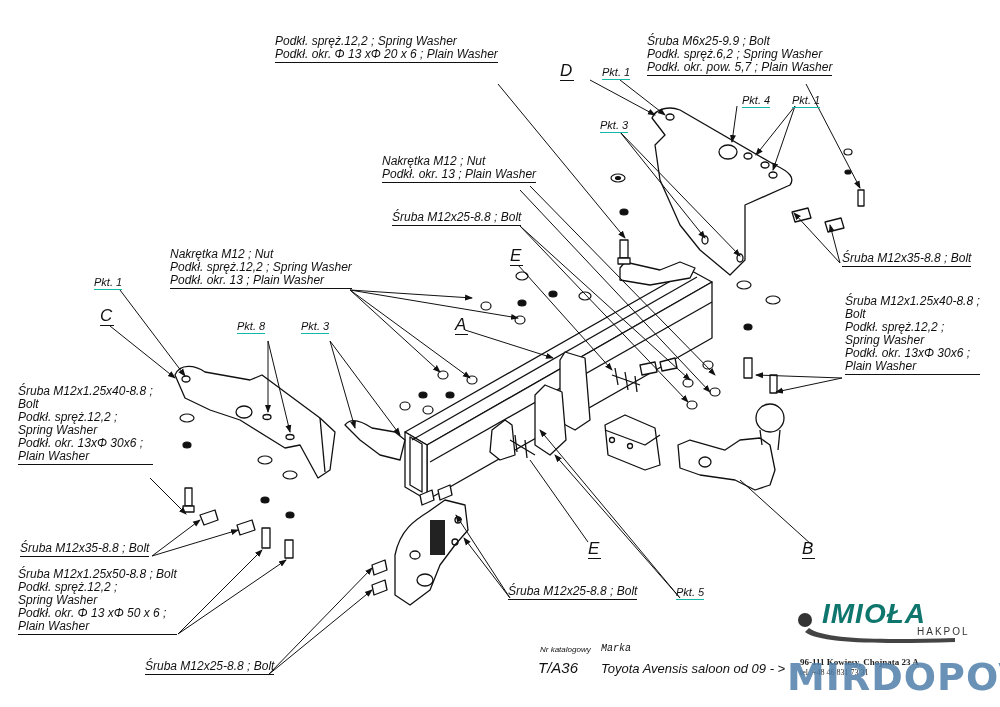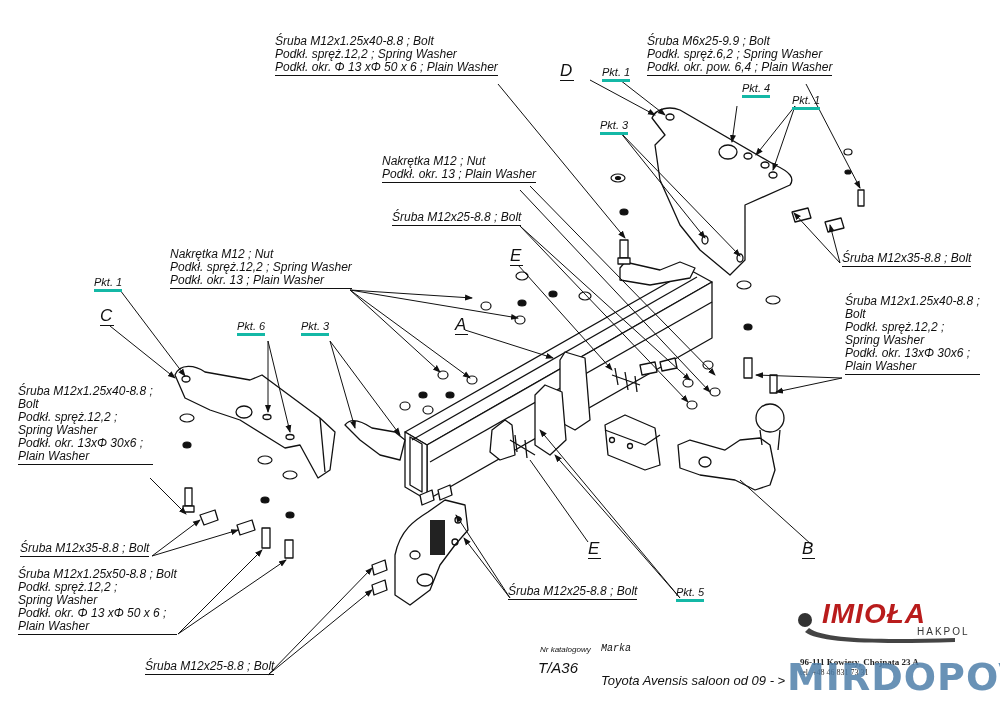--- a/index.html
+++ b/index.html
@@ -2,21 +2,21 @@
 <html><head>
 <meta charset="utf-8">
 <style>
   html,body{margin:0;padding:0;background:#fff;}
   body{width:1000px;height:707px;position:relative;overflow:hidden;font-family:"Liberation Sans",sans-serif;}
   svg.drawing{position:absolute;left:0;top:0;width:1000px;height:707px;}
   .lbl{position:absolute;font-style:italic;font-size:12px;line-height:13px;color:#111;white-space:nowrap;font-family:"Liberation Sans",sans-serif;}
   .lbl.u{border-bottom:1px solid #111;padding-bottom:1px;}
   .lbl div{white-space:nowrap;}
   .letter{position:absolute;font-style:italic;font-size:17px;color:#111;border-bottom:1px solid #111;line-height:17px;padding:0 2px 1px 0;font-family:"Liberation Sans",sans-serif;}
-  .pkt{position:absolute;font-style:italic;font-size:11px;color:#111;border-bottom:3px solid #14b8a6;line-height:12px;padding-bottom:1px;font-family:"Liberation Sans",sans-serif;}
+  .pkt{position:absolute;font-style:italic;font-size:11px;color:#111;border-bottom:1px solid #14b8a6;line-height:12px;padding-bottom:1px;font-family:"Liberation Sans",sans-serif;}
   .tb-small{position:absolute;font-style:italic;font-size:8px;color:#111;font-family:"Liberation Sans",sans-serif;}
   .tb-mid{position:absolute;font-style:italic;font-size:10px;color:#111;font-family:Liberation Mono, monospace;}
   .tb-big{position:absolute;font-style:italic;font-size:15px;color:#111;font-family:"Liberation Sans",sans-serif;}
   .addr{position:absolute;font-family:"Liberation Serif",serif;font-weight:bold;font-size:9px;color:#222;line-height:10px;}
   .watermark{position:absolute;font-family:"DejaVu Sans",sans-serif;font-weight:bold;font-size:38px;letter-spacing:1px;opacity:0.85;}
   .logo{position:absolute;}
   .logo-text{position:absolute;font-family:"Liberation Sans",sans-serif;font-weight:bold;font-style:italic;font-size:28px;letter-spacing:1px;}
   .logo-sub{position:absolute;font-family:"Liberation Sans",sans-serif;font-size:10px;letter-spacing:2px;color:#333;}
 </style>
 </head>
@@ -191,29 +191,28 @@
       <path d="M465,330 L553,358"></path>
     </g>
     <g stroke-width="1">
       <path d="M588,542 L530,460"></path>
       <path d="M812,545 L740,480"></path>
     </g>
   </g>
 </svg>
 
 <div class="lbl u" style="left:275px;top:35px;">
-  <div>Śruba M12x1.25x40-8.8 ;  Bolt</div>
   <div>Podkł. spręż.12,2 ; Spring Washer</div>
-  <div>Podkł. okr. Φ 13 xΦ 50 x 6 ; Plain Washer</div>
+  <div>Podkł. okr. Φ 13 xΦ 20 x 6 ; Plain Washer</div>
 </div>
 
 <div class="lbl u" style="left:647px;top:35px;">
   <div>Śruba M6x25-9.9 ;  Bolt</div>
   <div>Podkł. spręż.6,2 ; Spring Washer</div>
-  <div>Podkł. okr. pow. 6,4 ; Plain Washer</div>
+  <div>Podkł. okr. pow. 5,7 ; Plain Washer</div>
 </div>
 
 <div class="lbl u" style="left:382px;top:155px;">
   <div>Nakrętka  M12 ; Nut</div>
   <div>Podkł. okr. 13 ; Plain Washer</div>
 </div>
 
 <div class="lbl u" style="left:392px;top:211px;">Śruba M12x25-8.8 ;  Bolt</div>
 
 <div class="lbl u" style="left:170px;top:248px;">
@@ -257,35 +256,35 @@
 <div class="lbl u" style="left:508px;top:585px;">Śruba M12x25-8.8 ;  Bolt</div>
 
 <div class="letter" style="left:560px;top:62px;">D</div>
 <div class="letter" style="left:100px;top:307px;">C</div>
 <div class="letter" style="left:455px;top:316px;">A</div>
 <div class="letter" style="left:510px;top:247px;">E</div>
 <div class="letter" style="left:588px;top:540px;">E</div>
 <div class="letter" style="left:802px;top:540px;">B</div>
 
 <div class="pkt" style="left:602px;top:66px;">Pkt. 1</div>
-<div class="pkt" style="left:742px;top:82px;">Pkt. 4</div>
+<div class="pkt" style="left:742px;top:94px;">Pkt. 4</div>
 <div class="pkt" style="left:792px;top:94px;">Pkt. 1</div>
 <div class="pkt" style="left:600px;top:119px;">Pkt. 3</div>
 <div class="pkt" style="left:94px;top:276px;">Pkt. 1</div>
-<div class="pkt" style="left:237px;top:320px;">Pkt. 6</div>
+<div class="pkt" style="left:237px;top:320px;">Pkt. 8</div>
 <div class="pkt" style="left:301px;top:320px;">Pkt. 3</div>
 <div class="pkt" style="left:676px;top:586px;">Pkt. 5</div>
 
 <div class="tb-small" style="left:540px;top:645px;">Nr katalogowy</div>
 <div class="tb-mid" style="left:601px;top:643px;">Marka</div>
 <div class="tb-big" style="left:538px;top:659px;">T/A36</div>
-<div class="tb-big" style="left:601px;top:659px;font-size:13px;top:661px;margin-top:12px;">Toyota Avensis saloon   od  09 - &gt;</div>
+<div class="tb-big" style="left:601px;top:659px;font-size:13px;top:661px;">Toyota Avensis saloon   od  09 - &gt;</div>
 <div class="addr" style="left:800px;top:657px;text-align:right;">96-111 Kowiesy, Chojnata 23 A</div>
 <div class="addr" style="left:800px;top:668px;font-weight:normal;font-size:8px;">tel. +48 46 831 73 31</div>
 
 <svg class="logo" style="left:795px;top:600px;width:170px;height:45px;" viewBox="0 0 170 45">
   <circle cx="10" cy="20" r="7" fill="#333"></circle>
   <path d="M14,28 C30,40 90,40 160,38 L160,42 C90,44 25,44 10,32 Z" fill="#444"></path>
 </svg>
-<div class="logo-text" style="left:822px;top:598px;"><span style="color:#b91c1c;">IMIOŁA</span></div>
+<div class="logo-text" style="left:822px;top:598px;"><span style="color:#0f766e;">IMIOŁA</span></div>
 <div class="logo-sub" style="left:917px;top:626px;">HAKPOL</div>
 
 <div class="watermark" style="left:787px;top:655px;"><span style="color:#4f7faa;">MIRDOPOV.RU</span></div>
 
 </body></html>

